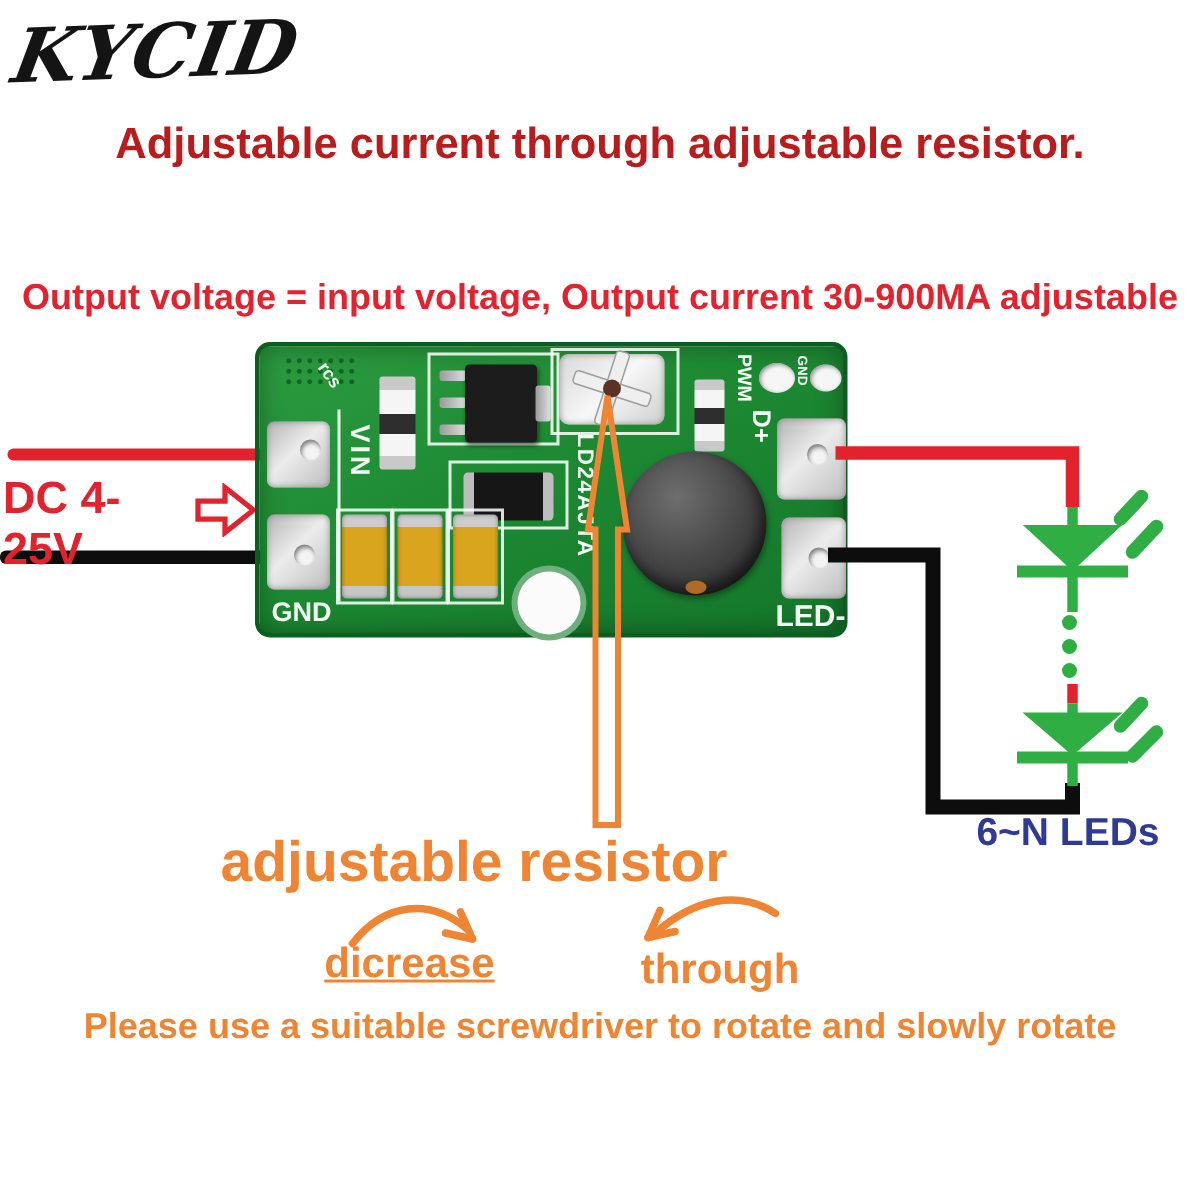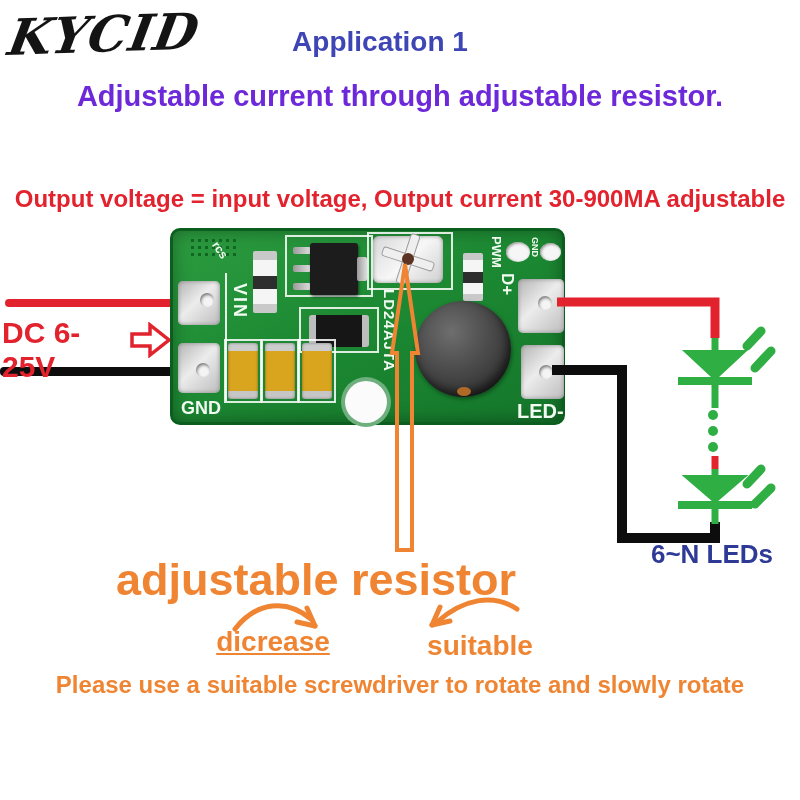--- a/index.html
+++ b/index.html
@@ -8,21 +8,21 @@
   #stage { position:relative; width:800px; height:800px; background:#fff; }
 
   .abs { position:absolute; }
 
   
   .logo { left:10px; top:4px; width:230px; font-family:"DejaVu Serif", serif;
           font-style:italic; font-weight:bold; font-size:50px; color:#141414;
           transform:skewX(-12deg) rotate(-2deg); letter-spacing:1px; }
   .title { left:0; top:26px; width:760px; text-align:center; color:#3e45b4;
            font-size:28px; font-weight:bold; }
-  .subtitle { left:0; top:80px; width:800px; text-align:center; color:#6d28d9;
+  .subtitle { left:0; top:80px; width:800px; text-align:center; color:#b91c1c;
               font-size:29px; font-weight:bold; }
   .specline { left:0; top:185px; width:800px; text-align:center; color:#e2232e;
               font-size:24px; font-weight:bold; }
 
   
   .pcb { left:170px; top:228px; width:395px; height:197px;
          background:linear-gradient(155deg,#2c9c40 0%, #1d8a33 45%, #14762a 100%);
          border:3px solid #0b5e1d; border-radius:10px;
          box-shadow:inset 0 0 18px rgba(0,0,0,.35); }
   .pad { background:linear-gradient(135deg,#b5b5b5,#ececec 45%,#bdbdbd);
@@ -51,41 +51,40 @@
   .padoval { background:#f6f6f6; border-radius:50%; box-shadow:inset 1px 1px 3px #8b8b8b; }
 
   
   .wire-red { background:#e2232e; border-radius:4px; }
   .wire-black { background:#0d0d0d; border-radius:4px; }
 
   
   .dclabel { left:2px; top:316px; width:130px; color:#e2232e; font-size:30px;
              font-weight:bold; letter-spacing:0; }
   .orange { color:#ef8532; font-weight:bold; }
-  .adjres { left:0; top:554px; width:632px; text-align:center; font-size:45px; }
+  .adjres { left:0; top:554px; width:632px; text-align:center; font-size:38px; }
   .decl { left:198px; top:626px; width:150px; text-align:center; font-size:28px;text-decoration:underline; }
   .incl { left:405px; top:630px; width:150px; text-align:center; font-size:28px; }
   .leds-label { left:632px; top:539px; width:160px; text-align:center;
                 color:#2e3a96; font-size:26px; font-weight:bold; }
   .footer { left:0; top:671px; width:800px; text-align:center; font-size:24px; }
 </style>
 </head>
 <body>
 
 <div id="stage">
 
   <div class="abs logo">KYCID</div>
-  <div class="abs title">Application 1</div>
   <div class="abs subtitle">Adjustable current through adjustable resistor.</div>
   <div class="abs specline">Output voltage = input voltage, Output current 30-900MA adjustable</div>
 
   <div class="abs wire-red" style="left:5px; top:299px; width:202px; height:8px;"></div>
   <div class="abs wire-black" style="left:0px; top:367px; width:210px; height:9px;"></div>
 
-  <div class="abs dclabel">DC 6-25V</div>
+  <div class="abs dclabel">DC 4-25V</div>
   <svg class="abs" style="left:130px; top:322px;" width="42" height="36" viewBox="0 0 42 36">
     <polygon points="2,12 20,12 20,3 39,18 20,33 20,24 2,24" fill="#ffffff" stroke="#e2232e" stroke-width="3.5" stroke-linejoin="miter"></polygon>
   </svg>
 
   <div class="abs pcb">
     <div class="abs dotgrid" style="left:16px; top:6px; width:48px; height:22px;"></div>
 
     <div class="abs pad" style="left:5px; top:50px; width:42px; height:44px;">
       <div class="abs hole" style="left:22px; top:12px; width:14px; height:14px;"></div>
     </div>
@@ -195,16 +194,16 @@
       <path d="M90,31 L82,13"></path>
     </g>
     <g stroke="#ef8532" fill="none" stroke-width="5" stroke-linecap="round">
       <path d="M292,14 C 268,-2 238,4 212,27"></path>
       <path d="M207,30 L225,26"></path>
       <path d="M207,30 L215,12"></path>
     </g>
   </svg>
 
   <div class="abs orange decl">dicrease</div>
-  <div class="abs orange incl">suitable</div>
+  <div class="abs orange incl">through</div>
 
   <div class="abs orange footer">Please use a suitable screwdriver to rotate and slowly rotate</div>
 </div>
 
 </body></html>

